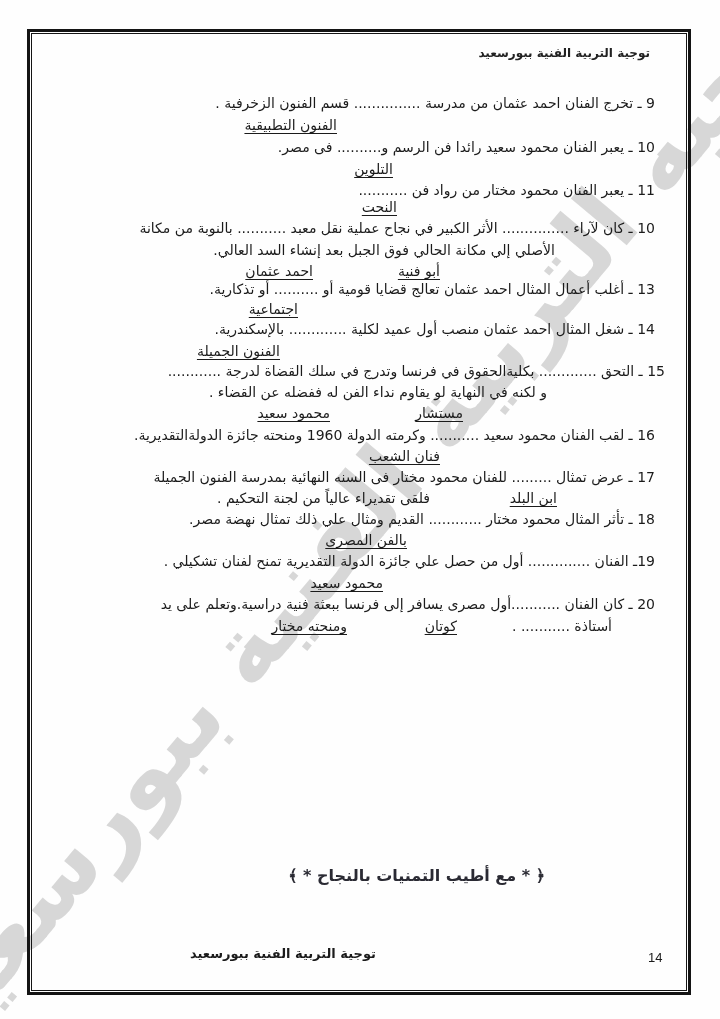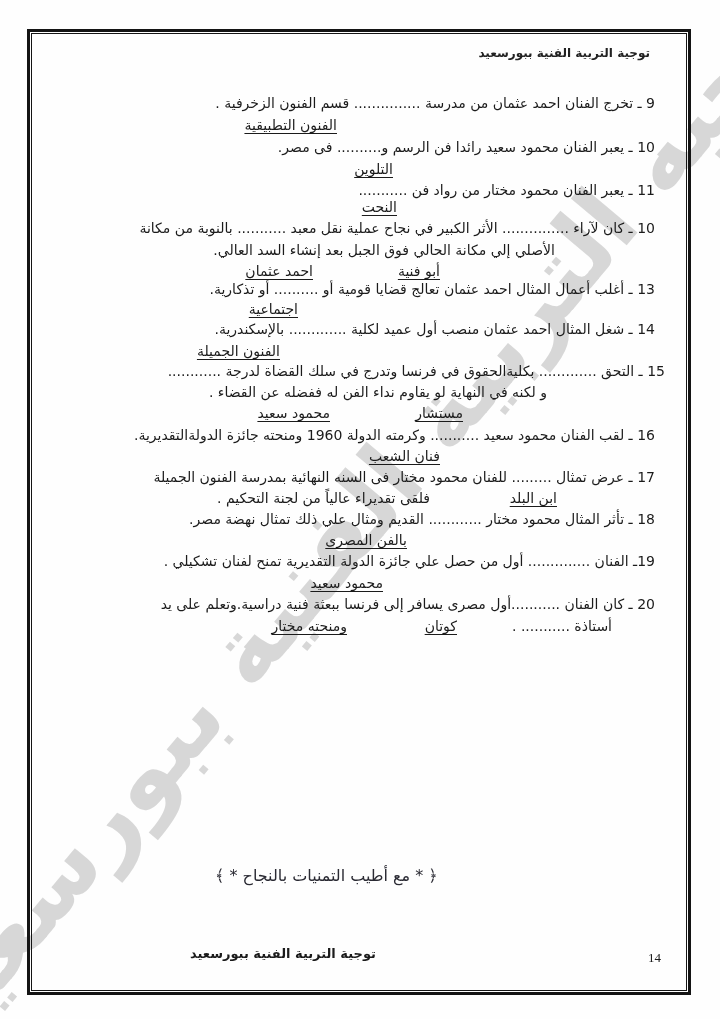--- a/index.html
+++ b/index.html
@@ -56,32 +56,32 @@
   .ans {
     position:absolute;
     direction:rtl; white-space:nowrap;
     font-size:14px; line-height:20px;
     color:#1b1b1b;
     text-decoration:underline;
     text-underline-offset:3px;
   }
   .closing {
     position:absolute; top:866px; left:215px; width:330px;
-    direction:rtl; text-align:left;
-    font-size:16px; font-weight:normal; color:#2a2a33;
+    direction:rtl; text-align:right;
+    font-size:16px; font-weight:bold; color:#2a2a33;
     white-space:nowrap;
   }
   .ftr-label {
     position:absolute; top:946px; left:190px;
     direction:rtl; white-space:nowrap;
     font-size:13px; font-weight:bold; color:#1b1b1b;
   }
   .page-num {
     position:absolute; top:950px; left:648px;
-    font-family:Liberation Serif, serif;
+    font-family:Liberation Sans, sans-serif;
     font-size:13px; color:#1b1b1b;
   }
 </style>
 </head>
 <body>
 
 <div class="page">
 
   <div class="watermark">توجيه التربية الفنية ببورسعيد</div>
 

